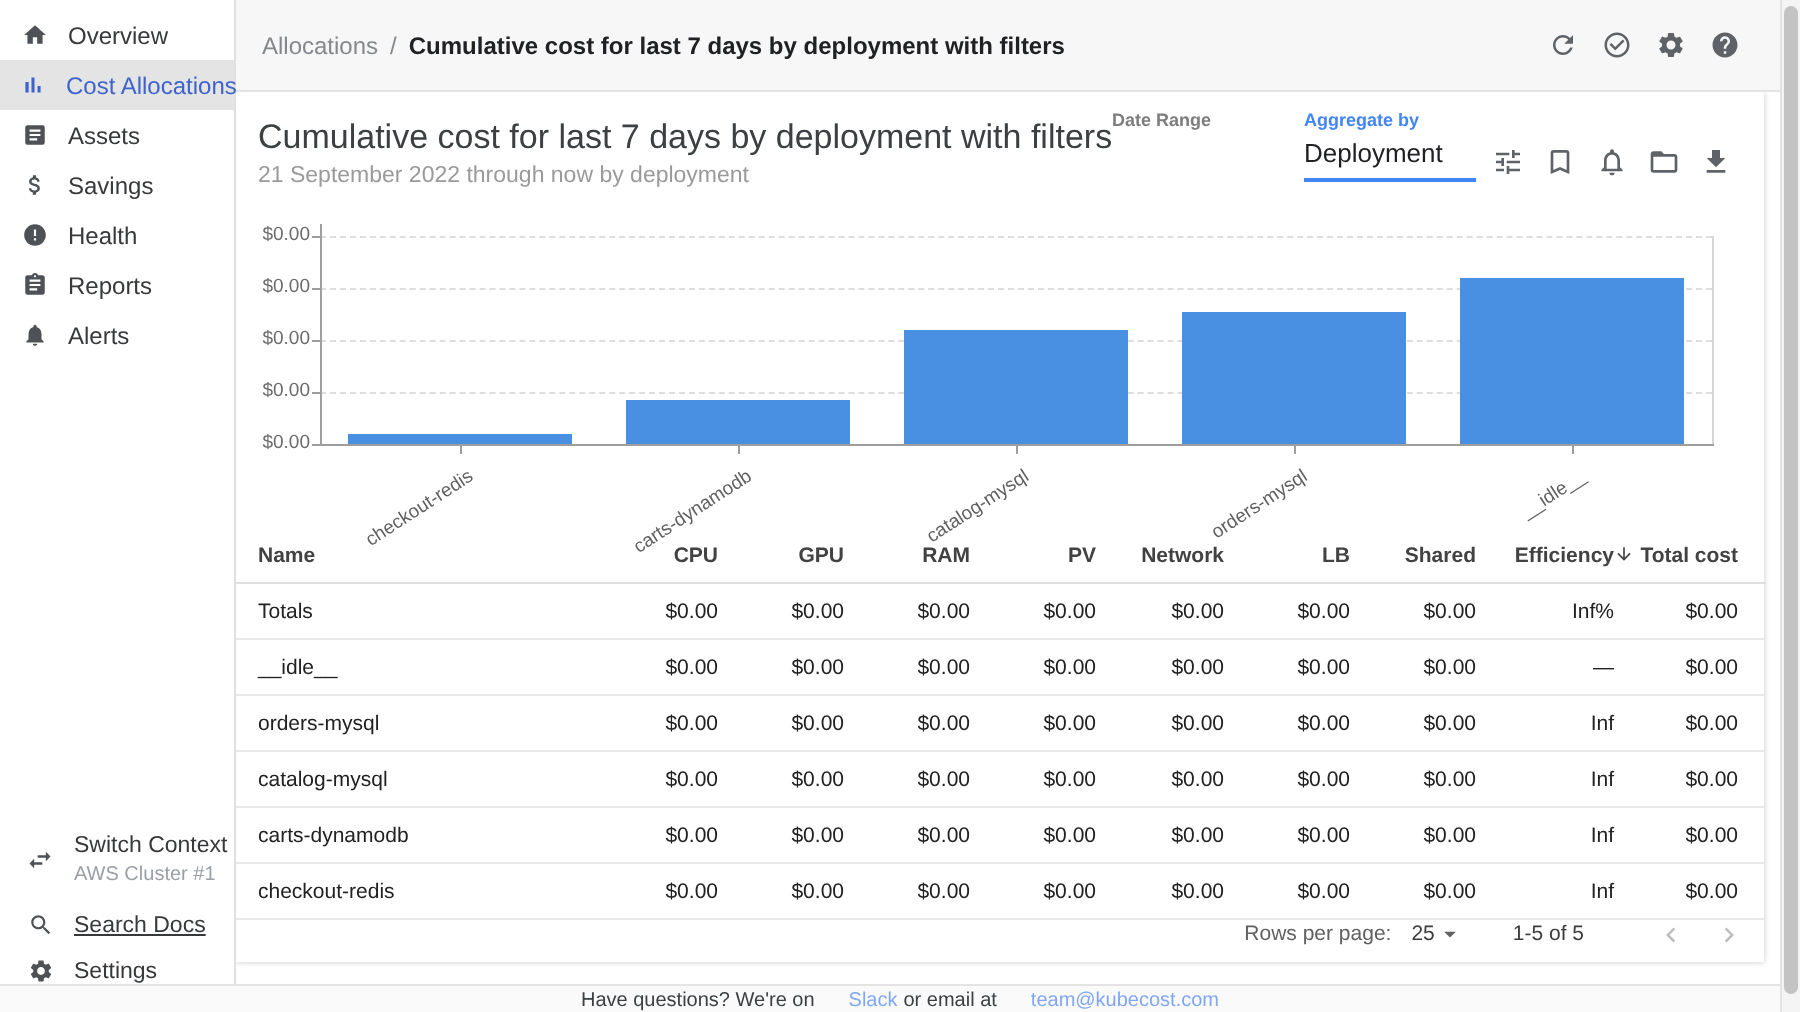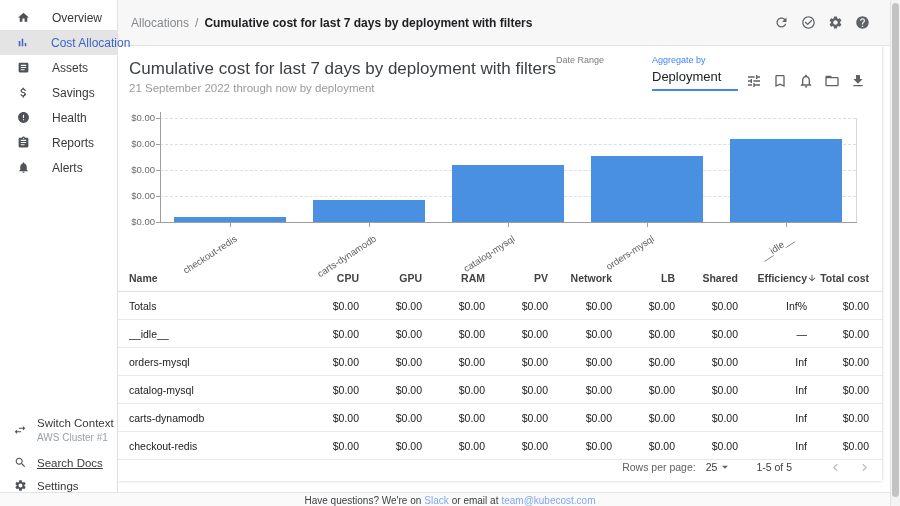--- a/index.html
+++ b/index.html
@@ -12,22 +12,22 @@
   .icn svg { display:block; }
   [data-interactable="true"] { cursor:pointer; }
 
   
   .sidebar {
     position:absolute; left:0; top:0; width:118px; height:492px;
     background:#ffffff; border-right:1px solid #e0e0e0; box-sizing:border-box; z-index:3;
   }
   #side-nav { padding-top:5px; }
   .side-item {
-    height:25px; display:flex; align-items:center; gap:22px;
-    padding-left:16px; font-size:12px; color:#37393b; white-space:nowrap;
+    height:25px; display:flex; align-items:center; gap:10px;
+    padding-left:10px; font-size:12px; color:#37393b; white-space:nowrap;
   }
   .side-item .icn { color:#4e5256; width:14px; }
   .side-item.active { background:#e4e4e4; color:#3f63cd; }
   .side-item.active .icn { color:#3f63cd; }
   .sf-item {
     position:absolute; left:0; right:0; display:flex; align-items:center; gap:10px;
     padding-left:13px; font-size:11.5px; color:#37393b;
   }
   .sf-item .icn { color:#4e5256; width:14px; }
   .sf-switch { top:417px; }
@@ -52,21 +52,21 @@
   
   .card {
     position:absolute; left:118px; top:46px; width:764px; height:435px;
     background:#ffffff; box-shadow:0 0 3px rgba(0,0,0,0.22); z-index:1;
   }
   .report-title { position:absolute; left:11px; top:13px; font-size:17px; color:#3c4043; white-space:nowrap; }
   .report-subtitle { position:absolute; left:11px; top:36px; font-size:11.5px; color:#9a9a9a; white-space:nowrap; }
   .ctrl { position:absolute; top:9px; }
   .ctrl-date { left:438px; width:88px; }
   .ctrl-agg  { left:534px; width:86px; }
-  .ctrl-label { font-size:9px; color:#7d7d7d; }
+  .ctrl-label { font-size:9px; color:#7d7d7d;font-weight:bold; }
   .ctrl-agg .ctrl-label { color:#4285f4; }
   .ctrl-value { font-size:13px; color:#202124; padding:4px 0 6px 0; border-bottom:1px solid #8f8f8f; white-space:nowrap; }
   .ctrl-agg .ctrl-value { border-bottom:2px solid #4285f4; padding-bottom:5px; }
   .toolbar { position:absolute; left:628px; top:27px; display:flex; align-items:center; gap:10px; }
   .toolbar .icn { color:#5f6368; }
 
   
   #chart { position:absolute; left:0; top:60px; width:764px; height:158px; }
   .ytick { position:absolute; left:0; width:37px; text-align:right; font-size:9.5px; color:#6b6b6b; }
   .gridline { position:absolute; left:42px; width:696px; border-top:1px dashed #dedede; height:0; }
@@ -104,21 +104,21 @@
   .pg-range { margin-right:22px; color:#3c3c3c; }
   .pg-btn { color:#bdbdbd; display:inline-flex; margin-left:14px; }
 
   
   .page-footer {
     position:absolute; left:0; top:492px; width:900px; height:14px;
     background:#fafafa; border-top:1px solid #e4e4e4;
     display:flex; align-items:center; justify-content:center; gap:3px;
     font-size:10px; color:#3c4043; white-space:nowrap;
   }
-  .page-footer .lnk { color:#80a7f2; }
+  .page-footer .lnk { color:#80a7f2;margin-left:14px; }
 
   
   .scrollbar {
     position:absolute; right:0; top:0; width:10px; height:506px;
     background:#f4f4f4; border-left:1px solid #e3e3e3; box-sizing:border-box; z-index:5;
   }
   .scroll-thumb { position:absolute; right:1px; top:3px; width:7px; height:494px; background:#c3c3c3; border-radius:4px; }
 </style>
 </head>
 <body>
@@ -134,21 +134,21 @@
             </svg>
           </span>
           <span data-interactable="false">Overview</span>
         </div>
         <div class="side-item active" data-interactable="true">
           <span class="icn" data-interactable="false">
             <svg width="13" height="13" viewBox="0 0 24 24" fill="currentColor">
               <path d="M5 9.2h3V19H5V9.2zM10.6 5h2.8v14h-2.8V5zm5.6 8H19v6h-2.8v-6z"></path>
             </svg>
           </span>
-          <span data-interactable="false">Cost Allocation</span>
+          <span data-interactable="false">Cost Allocations</span>
         </div>
         <div class="side-item" data-interactable="true">
           <span class="icn" data-interactable="false">
             <svg width="13" height="13" viewBox="0 0 24 24" fill="currentColor">
               <path d="M19 3H5a2 2 0 0 0-2 2v14a2 2 0 0 0 2 2h14a2 2 0 0 0 2-2V5a2 2 0 0 0-2-2zm-5 14H7v-2h7v2zm3-4H7v-2h10v2zm0-4H7V7h10v2z"></path>
             </svg>
           </span>
           <span data-interactable="false">Assets</span>
         </div>
         <div class="side-item" data-interactable="true">

